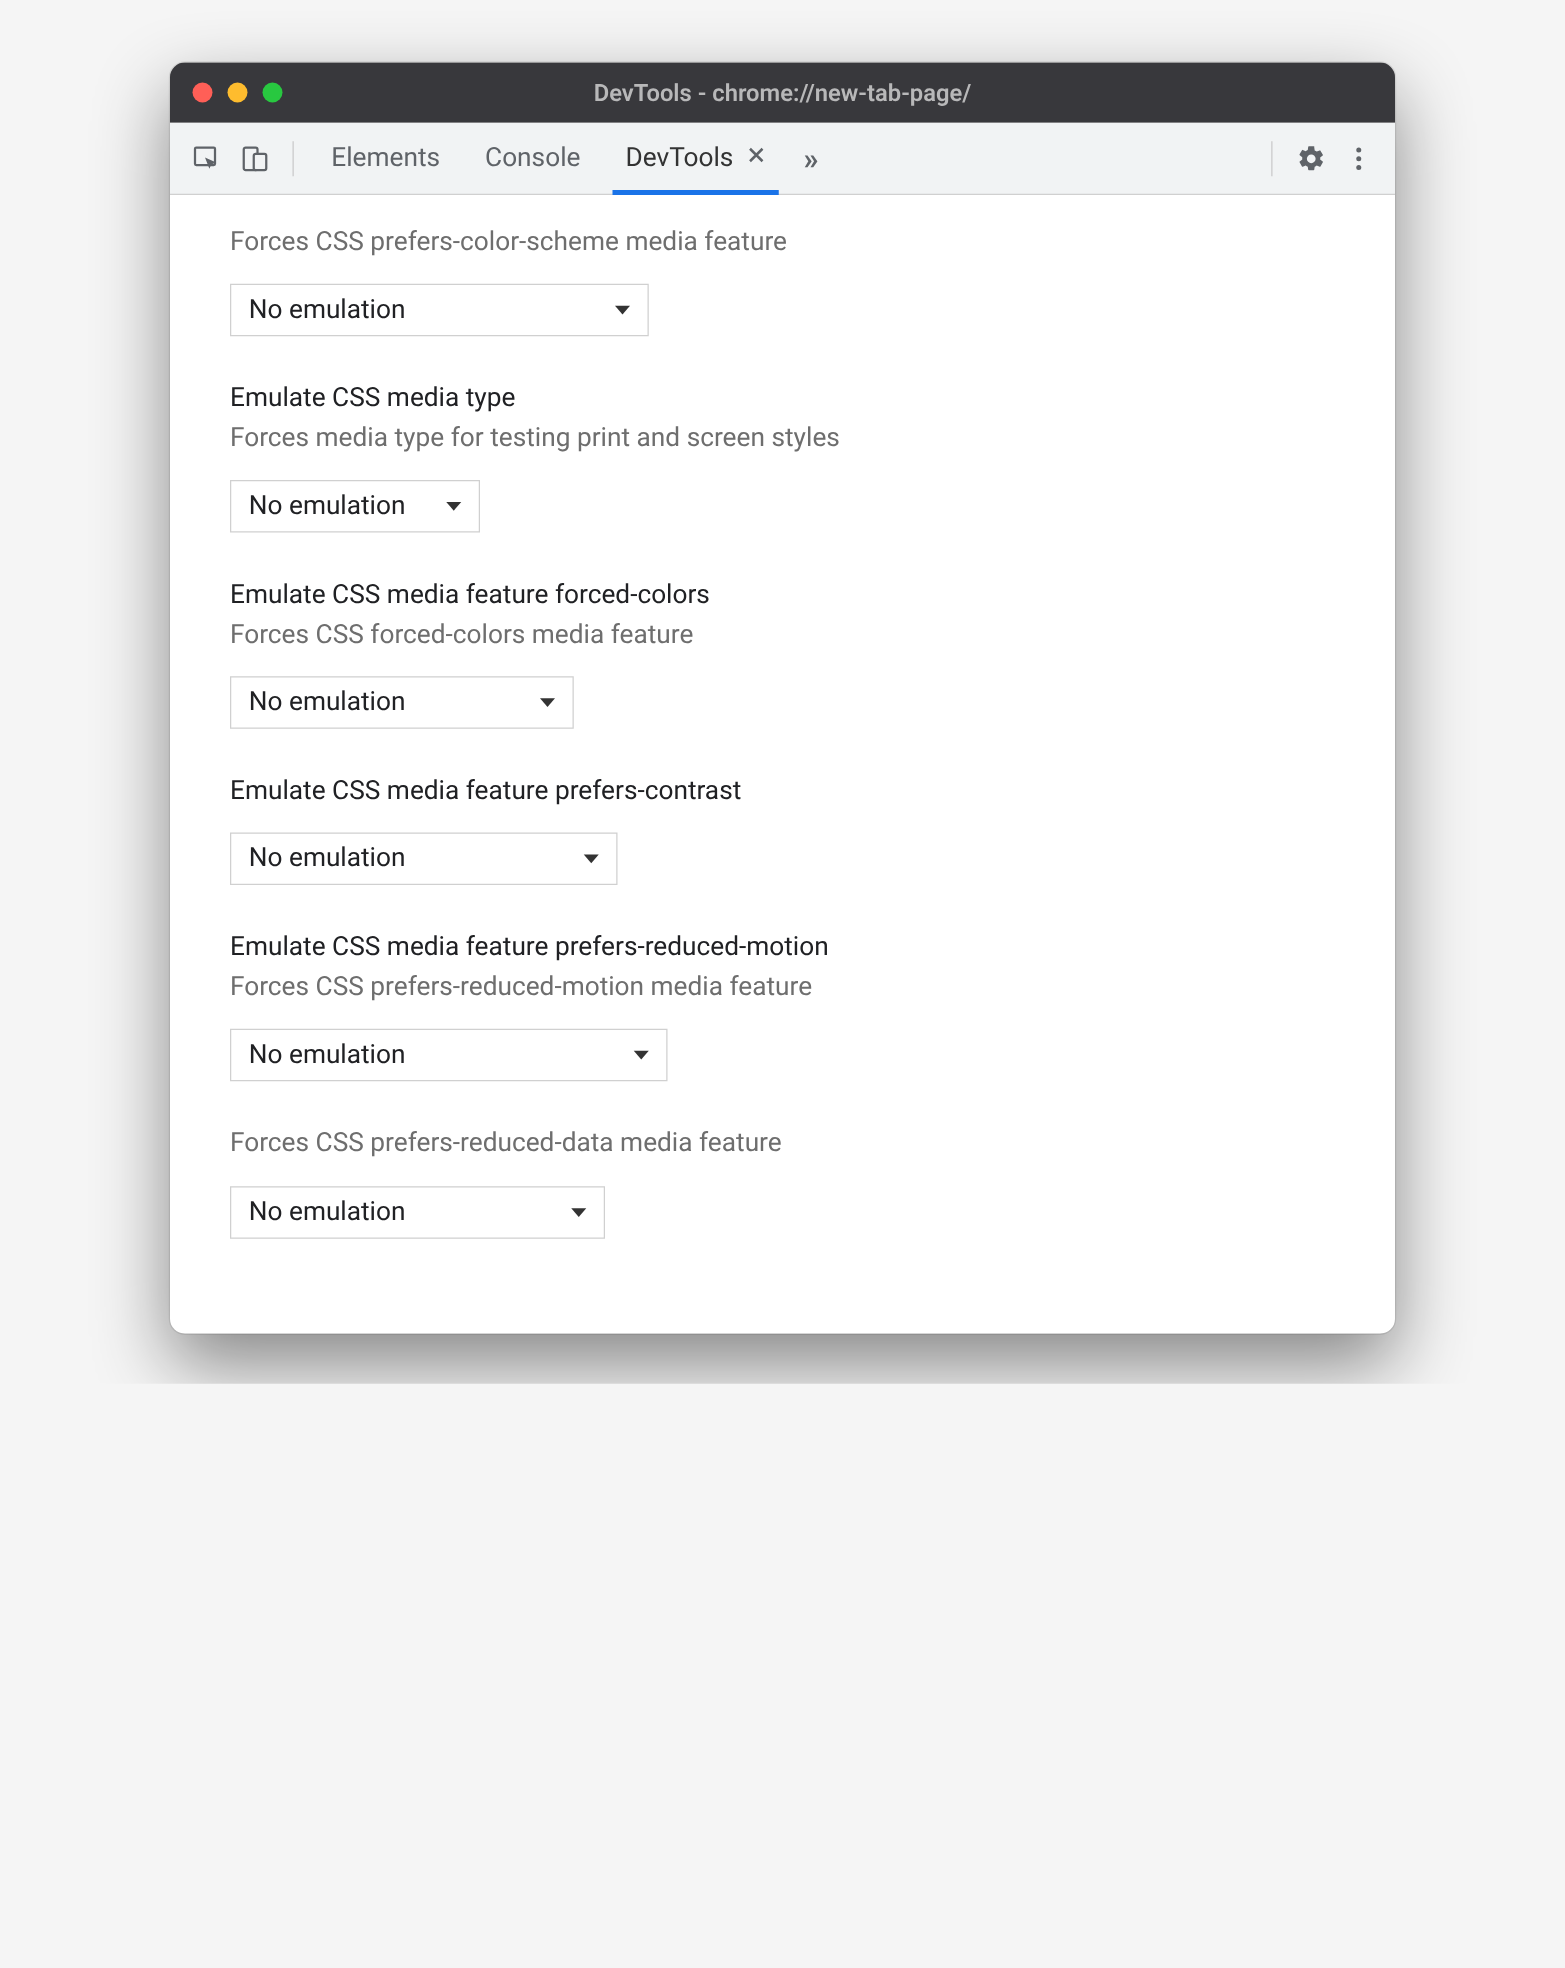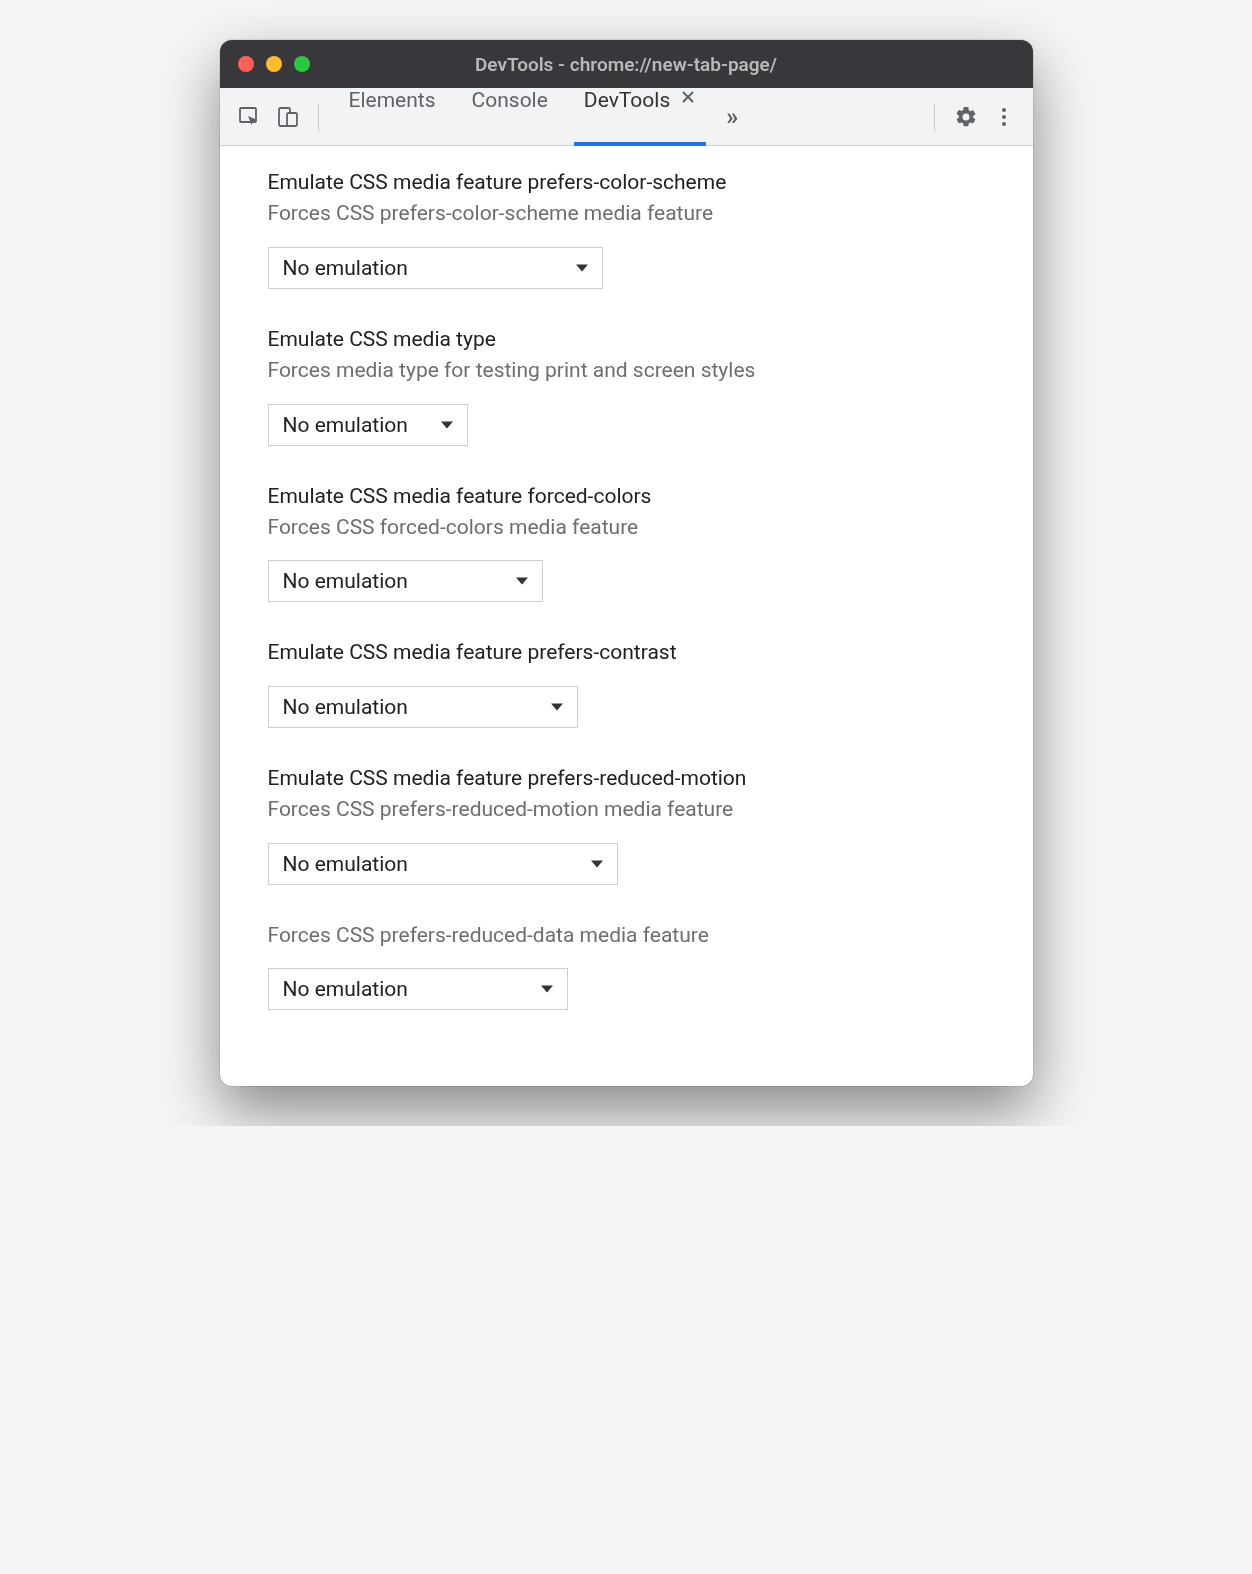--- a/index.html
+++ b/index.html
@@ -9,25 +9,26 @@
     }
     body {
       font-family: -apple-system, BlinkMacSystemFont, "Segoe UI", Roboto, Helvetica, Arial, sans-serif;
       background: #f5f5f5;
       padding: 40px;
       display: flex;
       justify-content: center;
       align-items: flex-start;
     }
     .window {
-      width: 813px;
+      width: 980px;
       background: #a3a3a3;
       border-radius: 12px;
       box-shadow: 0 25px 60px rgba(0,0,0,0.45), 0 0 0 1px rgba(0,0,0,0.08);
       overflow: hidden;
+      margin-top: 10px;
     }
     .titlebar {
       background: #38383c;
       height: 48px;
       display: flex;
       align-items: center;
       padding: 0 16px;
       position: relative;
     }
     .traffic-lights {
@@ -73,20 +74,21 @@
     .divider {
       width: 1px;
       height: 28px;
       background: #c9c9c9;
       margin: 0 10px;
     }
     .tab {
       padding: 0 16px;
       height: 58px;
       display: flex;
+      align-items: center;
       font-size: 21px;
       color: #5f6368;
       cursor: pointer;
       position: relative;
     }
     .tab.active {
       color: #333;
     }
     .tab.active::after {
       content: '';
@@ -223,21 +225,20 @@
         <circle cx="12" cy="5" r="2"></circle>
           <circle cx="12" cy="12" r="2"></circle>
           <circle cx="12" cy="19" r="2"></circle>
       </svg>
     </div>
   </div>
 
   <div class="content">
 
     <div class="section">
-      <div class="section-title">Emulate CSS media feature prefers-color-scheme</div>
       <div class="section-desc">Forces CSS prefers-color-scheme media feature</div>
       <div class="select-wrap w1">
         <span class="select-value">No emulation</span>
         <span class="select-caret"></span>
       </div>
     </div>
 
     <div class="section">
       <div class="section-title">Emulate CSS media type</div>
       <div class="section-desc">Forces media type for testing print and screen styles</div>

